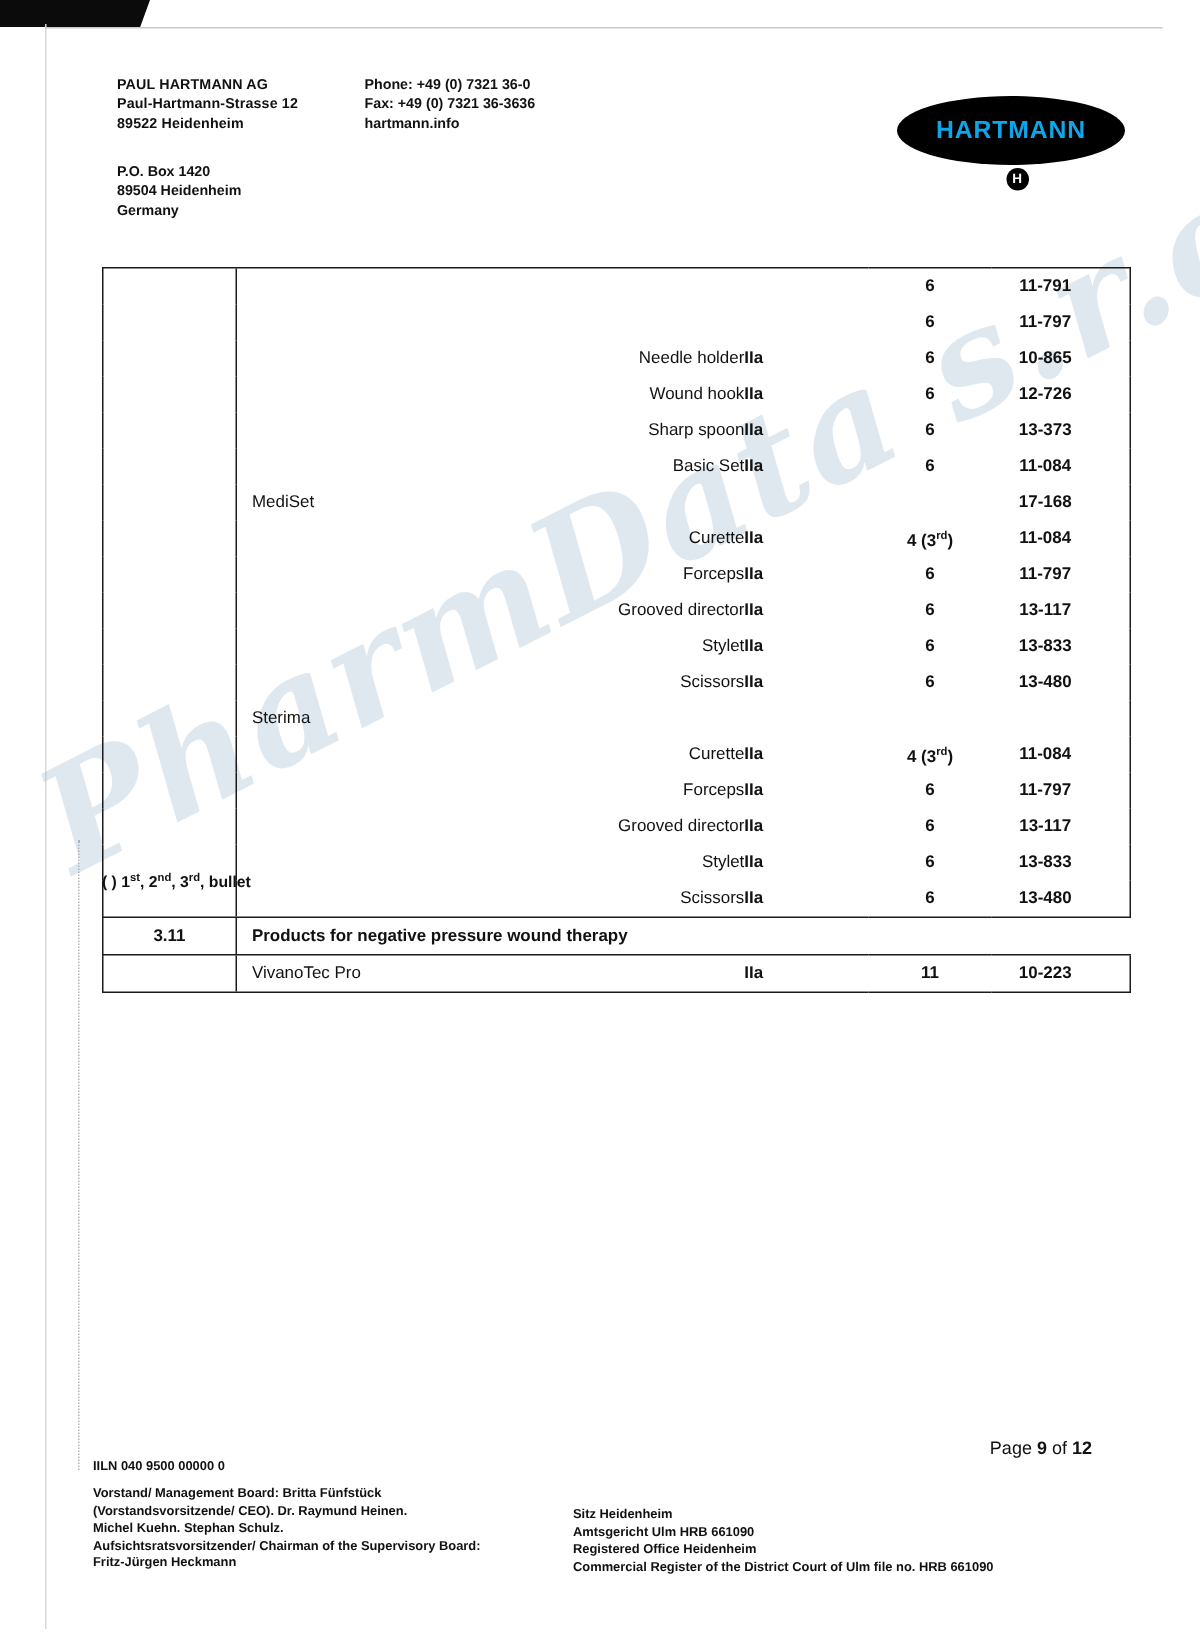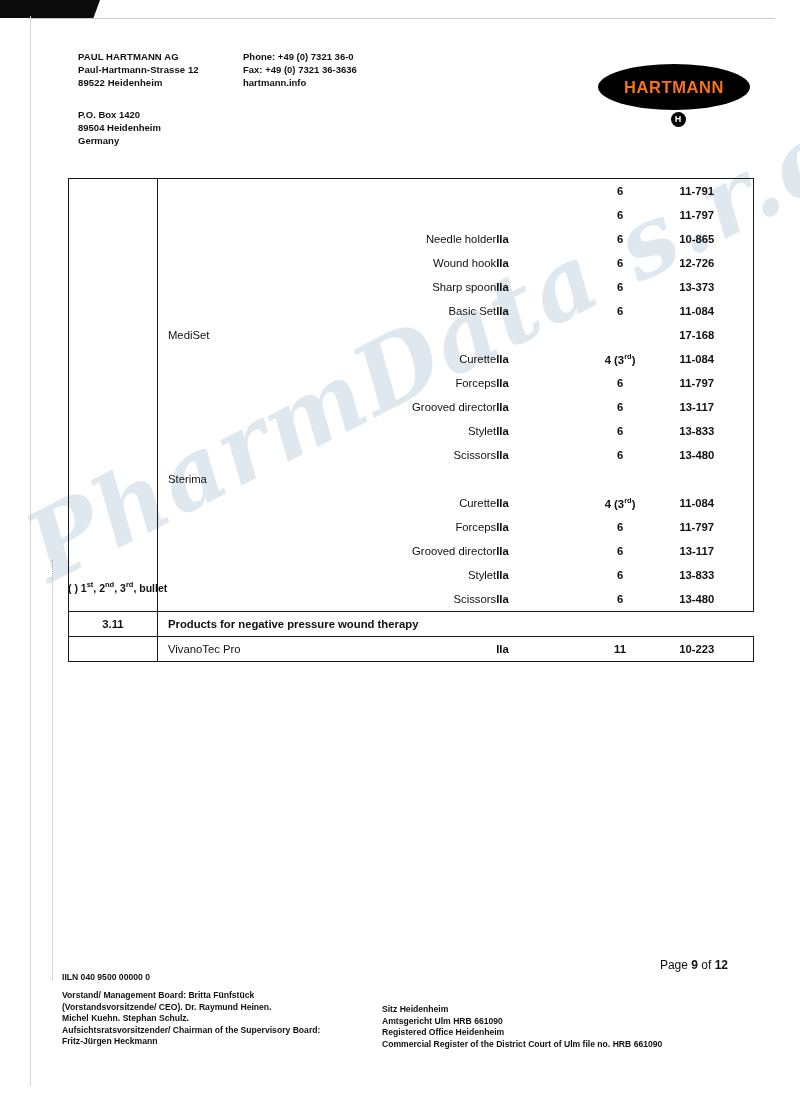--- a/index.html
+++ b/index.html
@@ -85,21 +85,21 @@
     position: absolute;
     left: 520px; top: 14px;
     width: 160px;
     text-align: center;
   }
   .logo-oval {
     width: 152px;
     height: 46px;
     border-radius: 50%;
     background: #000000;
-    color: #f97316;
+    color: #0ea5e9;
     font-size: 16.5px;
     font-weight: bold;
     letter-spacing: .6px;
     display: flex;
     align-items: center;
     justify-content: center;
   }
   .logo-mark {
     margin: 2px auto 0 auto;
     width: 15px; height: 15px;

